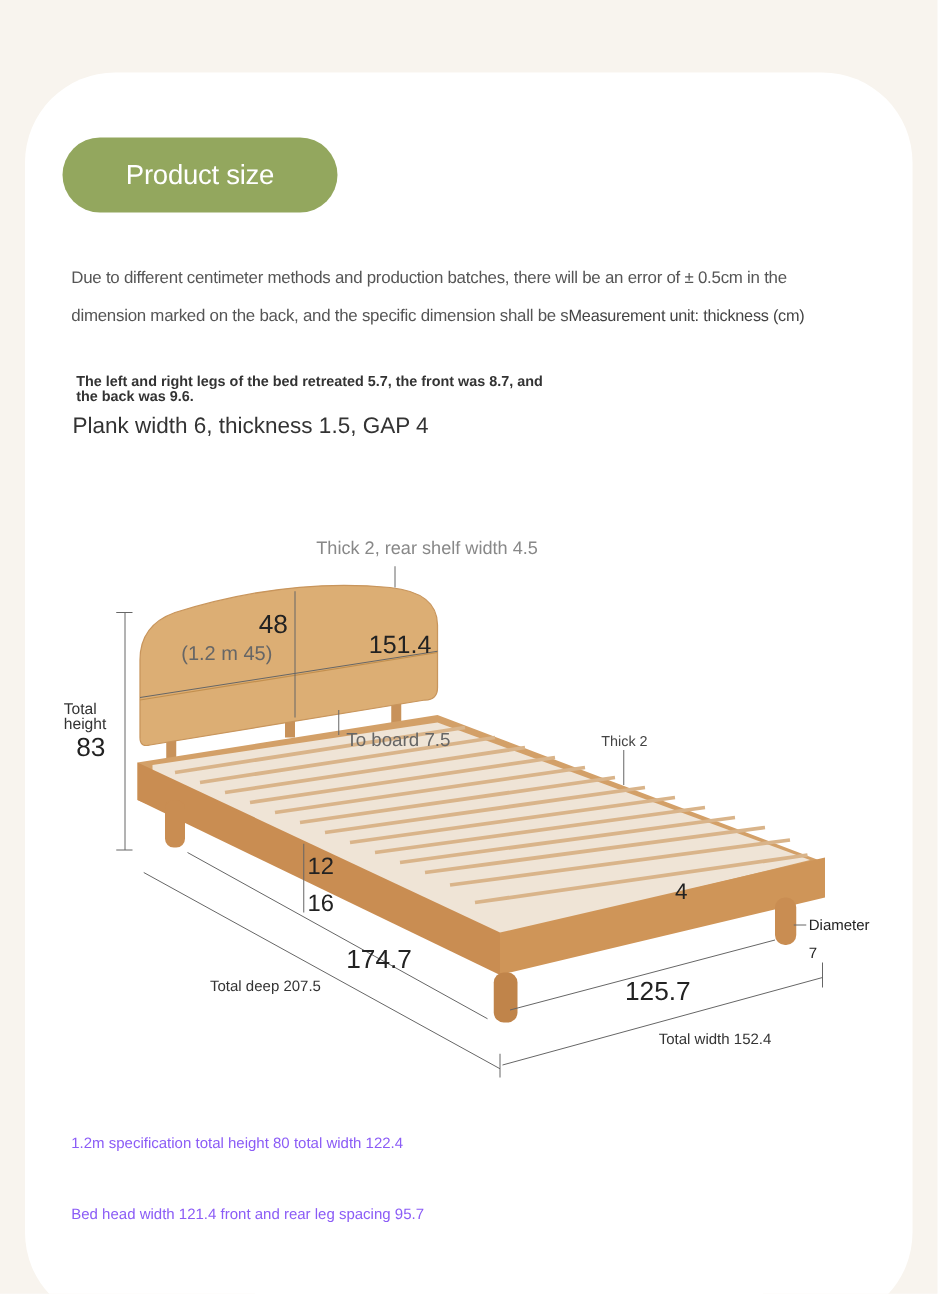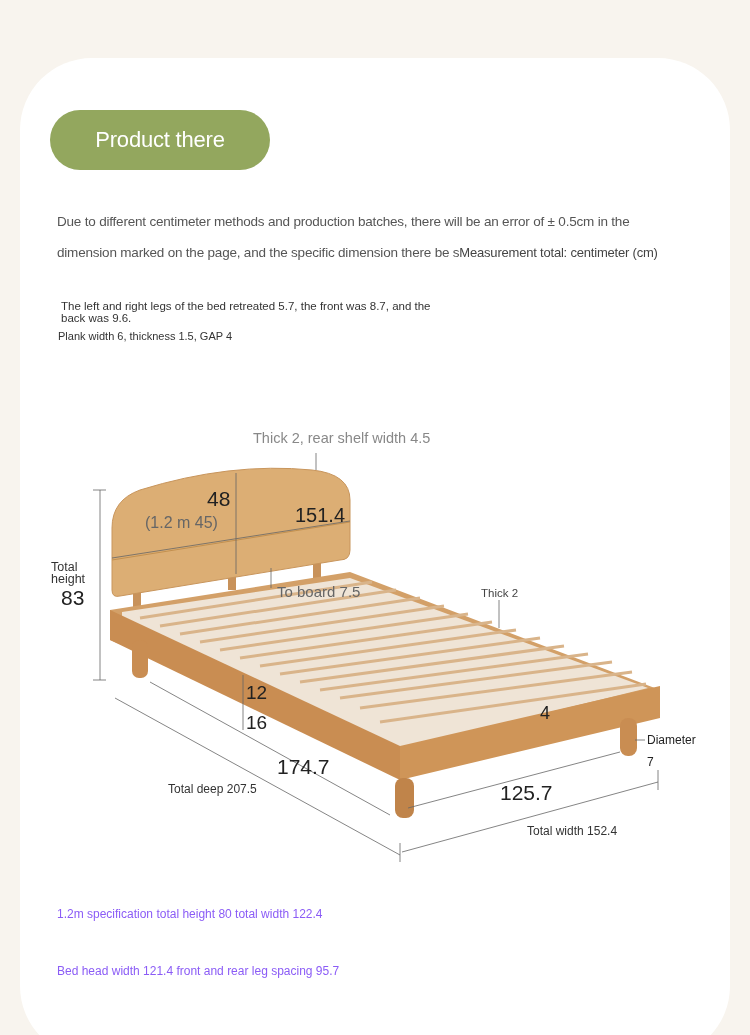--- a/index.html
+++ b/index.html
@@ -18,37 +18,37 @@
   .pill {
     position: absolute; left: 50px; top: 110px;
     width: 220px; height: 60px;
     background: #93a75e;
     border-radius: 30px;
     color: #ffffff; font-size: 22px;
     display: flex; align-items: center; justify-content: center;
     letter-spacing: -0.2px;
   }
   .note { position: absolute; color: #555; font-size: 13.5px; letter-spacing: -0.2px; white-space: nowrap; }
-  .small { position: absolute; color: #333; font-size: 11.5px; line-height: 12px; }
-  .plank { position: absolute; color: #333; font-size: 11px; }
+  .small { position: absolute; color: #333; font-size: 11.5px; line-height: 12px; font-weight: bold; }
+  .plank { position: absolute; color: #333; font-size: 18px; }
   .foot { position: absolute; color: #8b5cf6; font-size: 12px; }
   svg text { font-family: "Liberation Sans", sans-serif; }
 </style>
 </head>
 <body>
 
 <div class="card"></div>
 
 <div class="pill">
-  <span>Product there</span>
+  <span>Product size</span>
 </div>
 
 <div class="note" style="left:57px; top:214px;">Due to different centimeter methods and production batches, there will be an error of ± 0.5cm in the</div>
 <div class="note" style="left:57px; top:245px;">
-  <span>dimension marked on the page, and the specific dimension there be s</span><span style="font-size:13px;color:#444">Measurement total: centimeter (cm)</span>
+  <span>dimension marked on the back, and the specific dimension shall be s</span><span style="font-size:13px;color:#444">Measurement unit: thickness (cm)</span>
 </div>
 
 <div class="small" style="left:61px; top:300px; width:380px;">The left and right legs of the bed retreated 5.7, the front was 8.7, and the back was 9.6.</div>
 <div class="plank" style="left:58px; top:330px;">Plank width 6, thickness 1.5, GAP 4</div>
 
 <svg style="position:absolute; left:0; top:0;" width="750" height="1035" viewBox="0 0 750 1035">
 
   <g>
     <rect x="133" y="560" width="8" height="50" fill="#c8925a"></rect>
     <rect x="228" y="560" width="8" height="30" fill="#c8925a"></rect>

